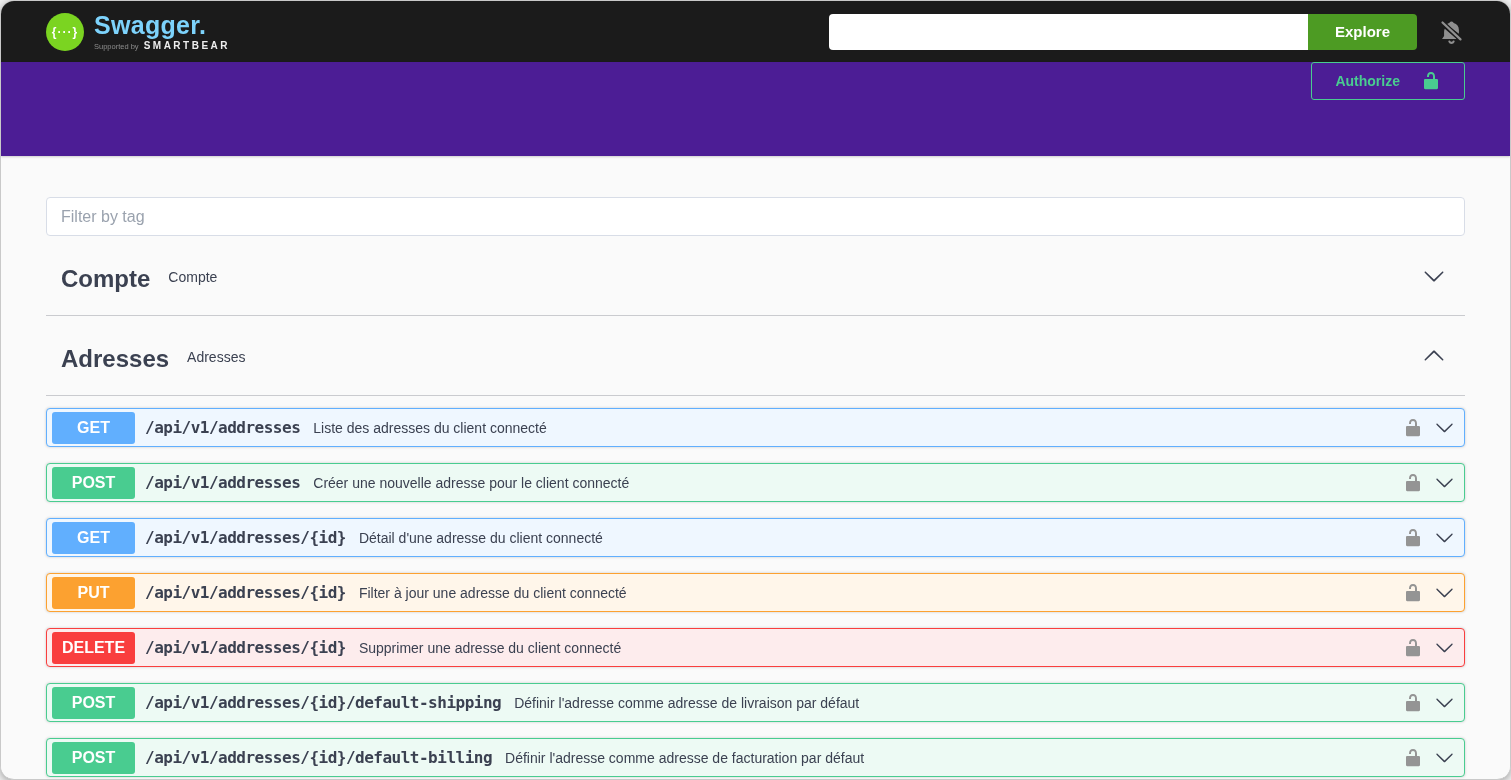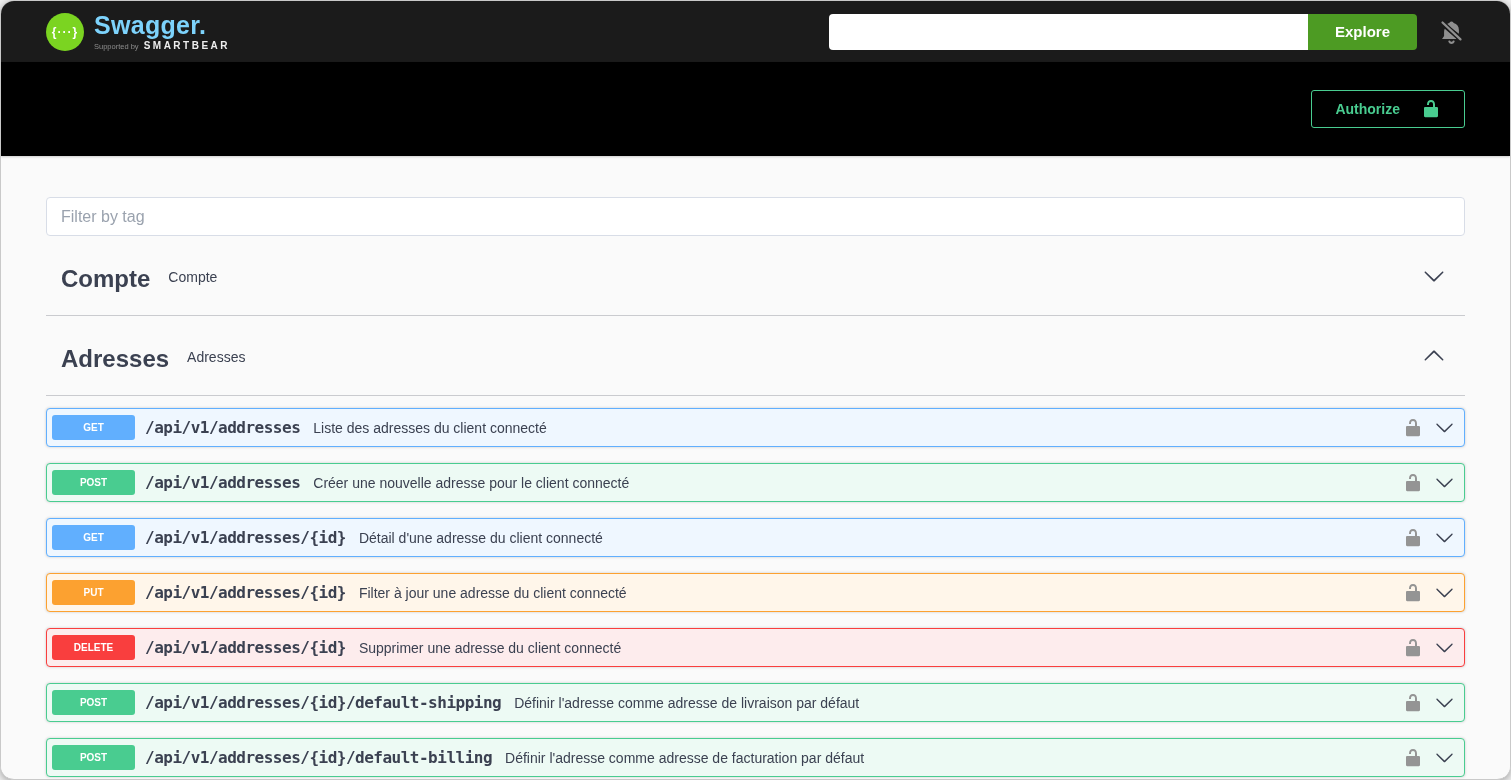--- a/index.html
+++ b/index.html
@@ -19,42 +19,42 @@
   .brand-sub { margin-top:3px; display:flex; align-items:baseline; gap:5px; }
   .brand-sub .prefix { color:#8c8c8c; font-size:7.5px; }
   .brand-sub .smartbear { color:#eeeeee; font-size:10px; font-weight:bold; letter-spacing:2.5px; }
   .search-group { margin-left:auto; display:flex; height:36px; }
   .search-input { width:479px; border:none; outline:none; padding:0 12px; font-size:15px;
     border-radius:4px 0 0 4px; background:#ffffff; color:#3b4151; }
   .explore-btn { border:none; padding:0 27px; font-size:15px; font-weight:bold; color:#ffffff;
     border-radius:0 4px 4px 0; cursor:pointer; font-family:"Liberation Sans",sans-serif; }
   .bellslash { margin-left:21px; display:flex; align-items:center; }
   
-  .scheme-bar { height:94px; background:#000000; display:flex; align-items:center; justify-content:flex-end;
+  .scheme-bar { height:94px; background:#4c1d95; display:flex; align-items:flex-start; justify-content:flex-end;
     padding:0 45px; box-shadow:0 1px 2px 0 rgba(0,0,0,.18); position:relative; z-index:2; }
   .authorize-btn { display:flex; align-items:center; gap:21px; background:transparent; border:1px solid;
     border-radius:3px; padding:8px 23px; font-size:14px; font-weight:bold; cursor:pointer;
     font-family:"Liberation Sans",sans-serif; }
   
   .main { padding:41px 45px 0 45px; background:#fafafa; }
   .filter-input { width:100%; height:39px; border:1px solid #d8dde7; border-radius:4px; background:#ffffff;
     padding:0 14px; font-size:16px; color:#3b4151; outline:none; }
   .filter-input::placeholder { color:#9aa2ae; }
   .tag-header { display:flex; align-items:flex-start; padding:29px 20px 22px 15px;
     border-bottom:1px solid rgba(59,65,81,.25); cursor:pointer; }
   .tag-title { font-size:24px; font-weight:bold; color:#3b4151; }
   .tag-desc { font-size:14px; color:#3b4151; margin-left:18px; margin-top:4px; }
   .tag-chevron { margin-left:auto; display:flex; }
   .tag-chevron svg { transition:transform .2s; }
   .tag-chevron.up svg { transform:rotate(180deg); }
   .operations { padding-top:12px; }
   .opblock { display:flex; align-items:center; height:39px; margin-bottom:16px; border:1px solid;
     border-radius:4px; padding:0 10px 0 5px; box-shadow:0 0 3px rgba(0,0,0,.19); cursor:pointer; }
   .badge { width:83px; text-align:center; padding:7px 0; border-radius:3px; color:#ffffff;
-    font-weight:bold; font-size:10px; font-family:"Liberation Sans",sans-serif; }
+    font-weight:bold; font-size:16px; font-family:"Liberation Sans",sans-serif; }
   .op-path { margin-left:10px; font-family:"DejaVu Sans Mono","Liberation Mono",monospace;
     font-weight:bold; font-size:16px; color:#3b4151; letter-spacing:-.5px; }
   .op-summary { margin-left:13px; font-size:14px; color:#3b4151; }
   .op-right { margin-left:auto; display:flex; align-items:center; gap:12px; }
   .lock-btn { background:none; border:none; padding:0; display:flex; cursor:pointer; }
   
   .m-get    { border-color:var(--c-get);    background:var(--bg-get); }
   .m-post   { border-color:var(--c-post);   background:var(--bg-post); }
   .m-put    { border-color:var(--c-put);    background:var(--bg-put); }
   .m-delete { border-color:var(--c-delete); background:var(--bg-delete); }

